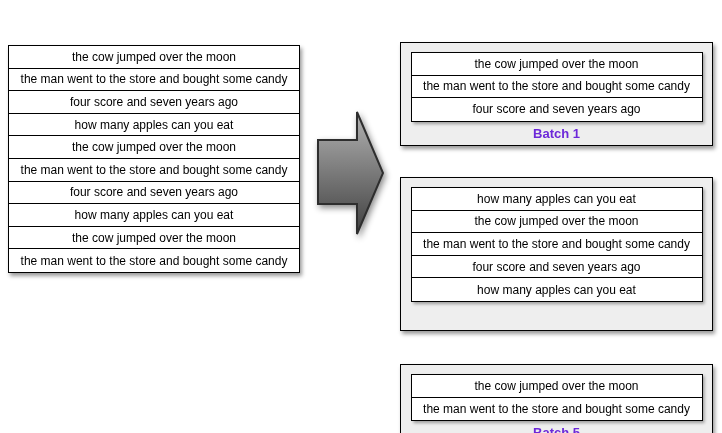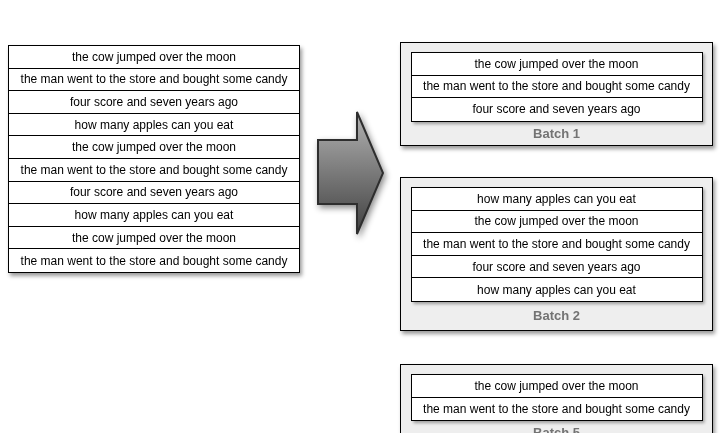--- a/index.html
+++ b/index.html
@@ -74,21 +74,21 @@
     width: 292px;
     box-shadow: 1.5px 2px 3px rgba(0,0,0,0.35);
   }
   .batch-label {
     flex: 1;
     display: flex;
     align-items: center;
     justify-content: center;
     font-size: 13px;
     font-weight: bold;
-    color: #737373;
+    color: #6d28d9;
   }
   .batch1 { top: 10px;  height: 104px; }
   .batch2 { top: 145px; height: 154px; }
   .batch3 { top: 332px; height: 81px;  }
 </style>
 </head>
 <body>
 
 <div class="canvas">
 
@@ -125,21 +125,20 @@
   </div>
 
   <div class="batch batch2">
     <div class="stable">
         <div class="row">how many apples can you eat</div>
         <div class="row">the cow jumped over the moon</div>
         <div class="row">the man went to the store and bought some candy</div>
         <div class="row">four score and seven years ago</div>
         <div class="row">how many apples can you eat</div>
       </div>
-    <div class="batch-label">Batch 2</div>
   </div>
 
   <div class="batch batch3">
     <div class="stable">
         <div class="row">the cow jumped over the moon</div>
         <div class="row">the man went to the store and bought some candy</div>
       </div>
     <div class="batch-label">Batch 5</div>
   </div>
 

